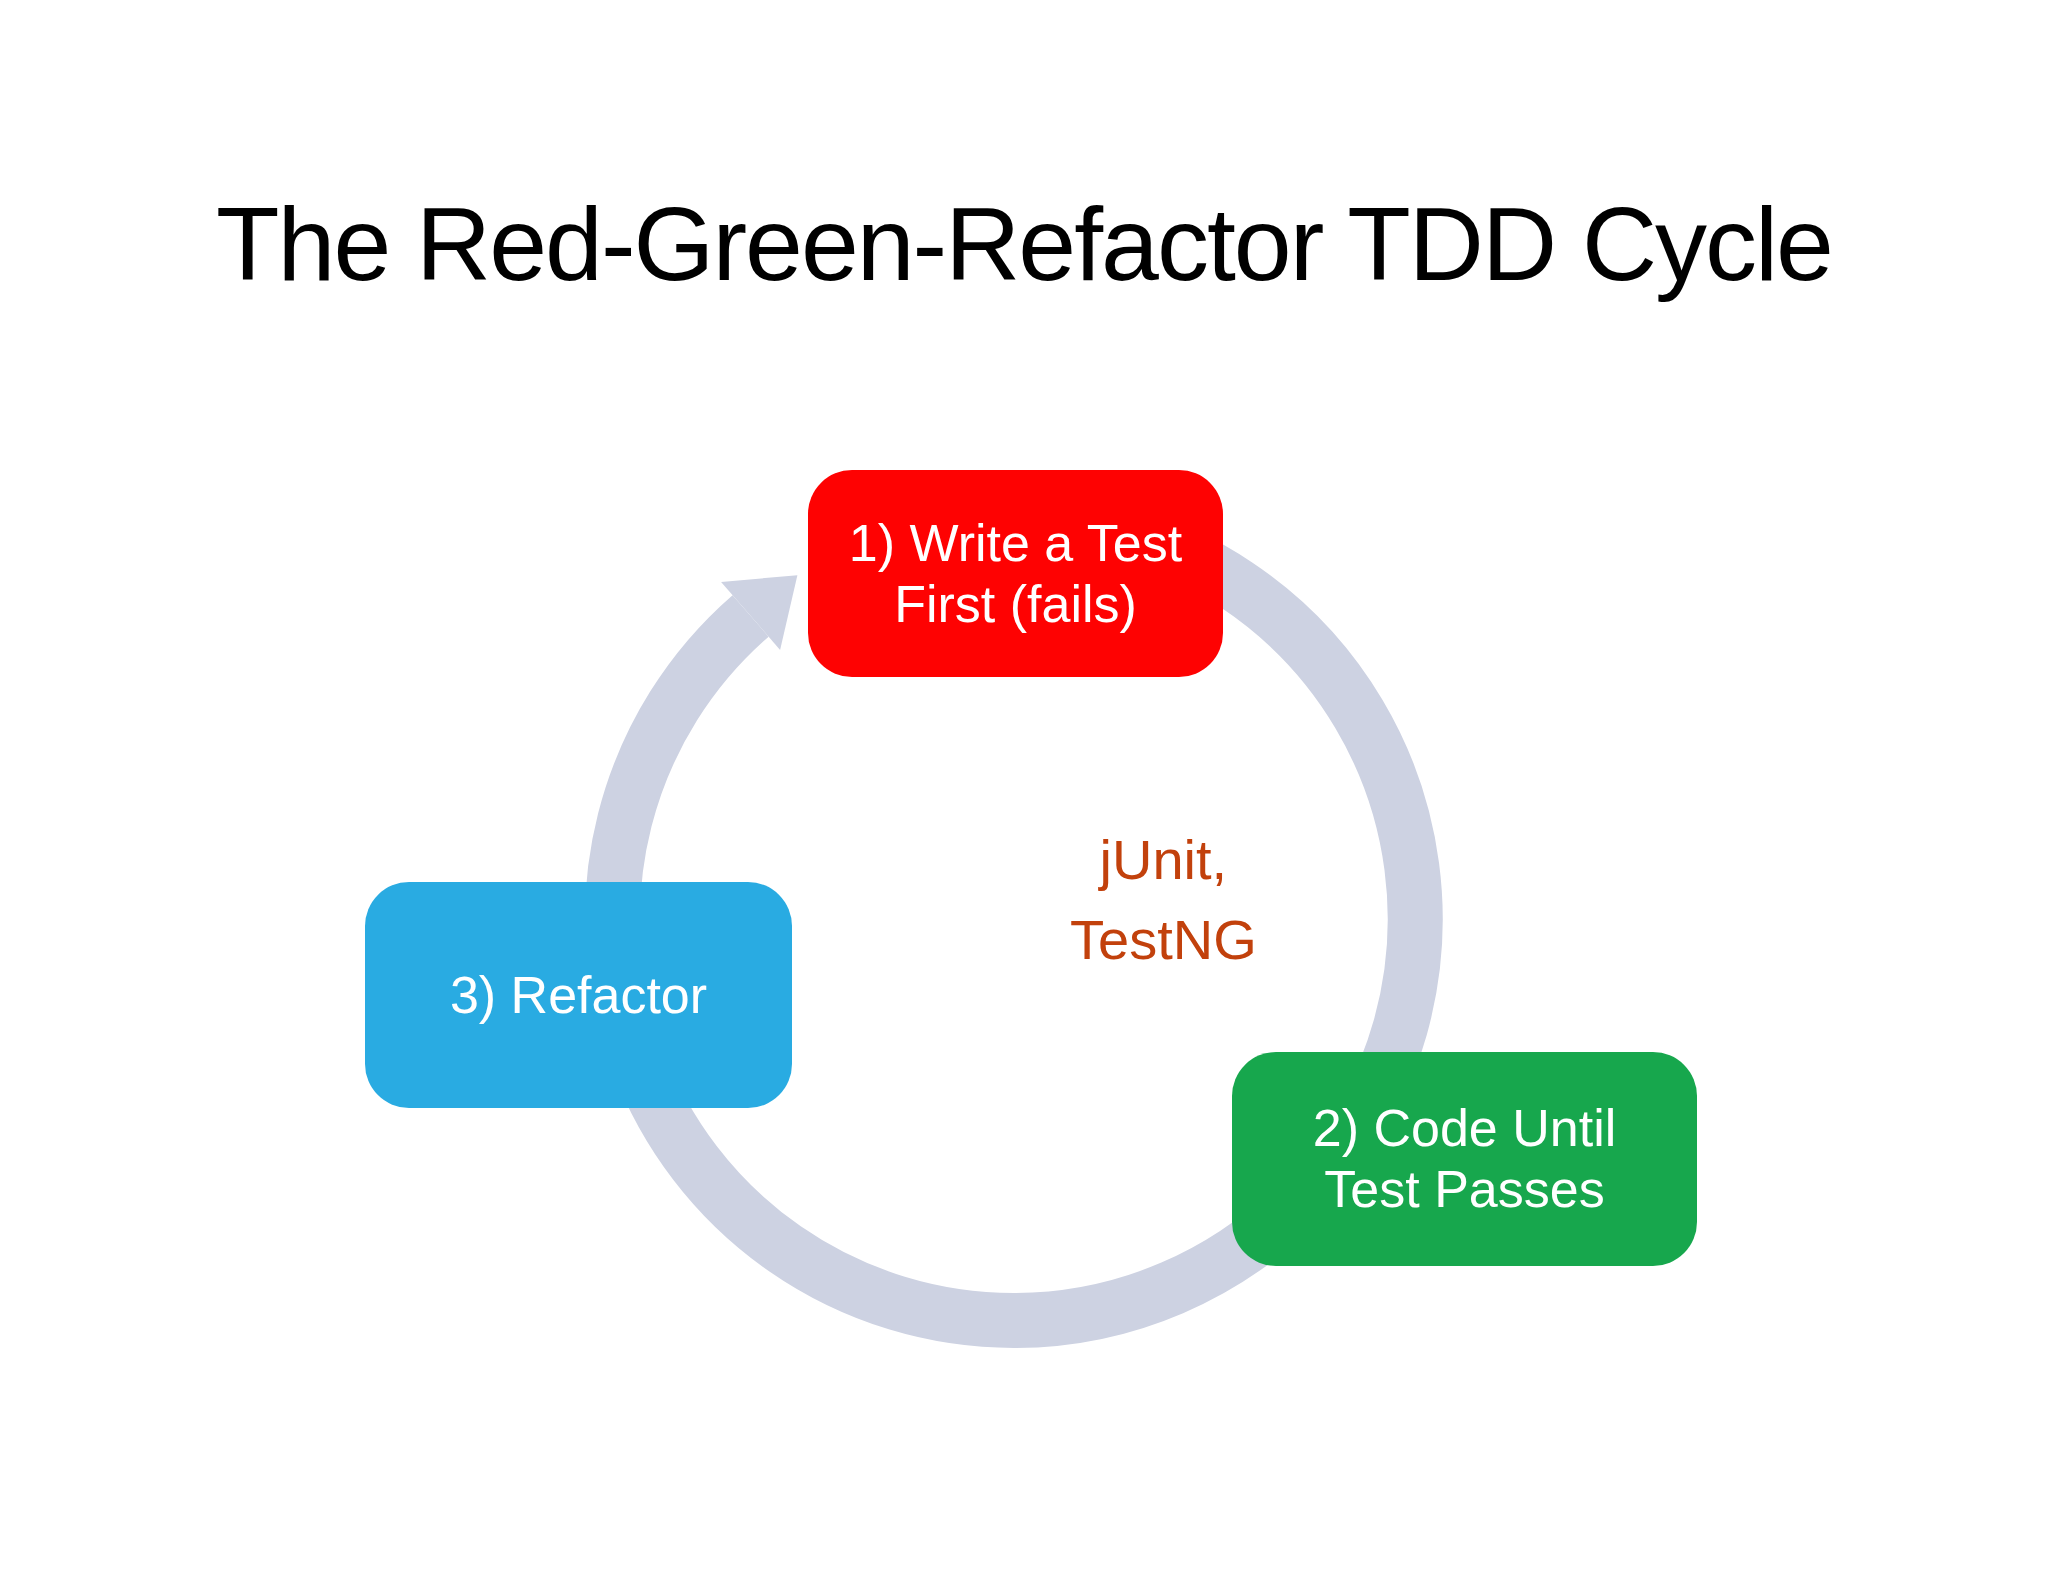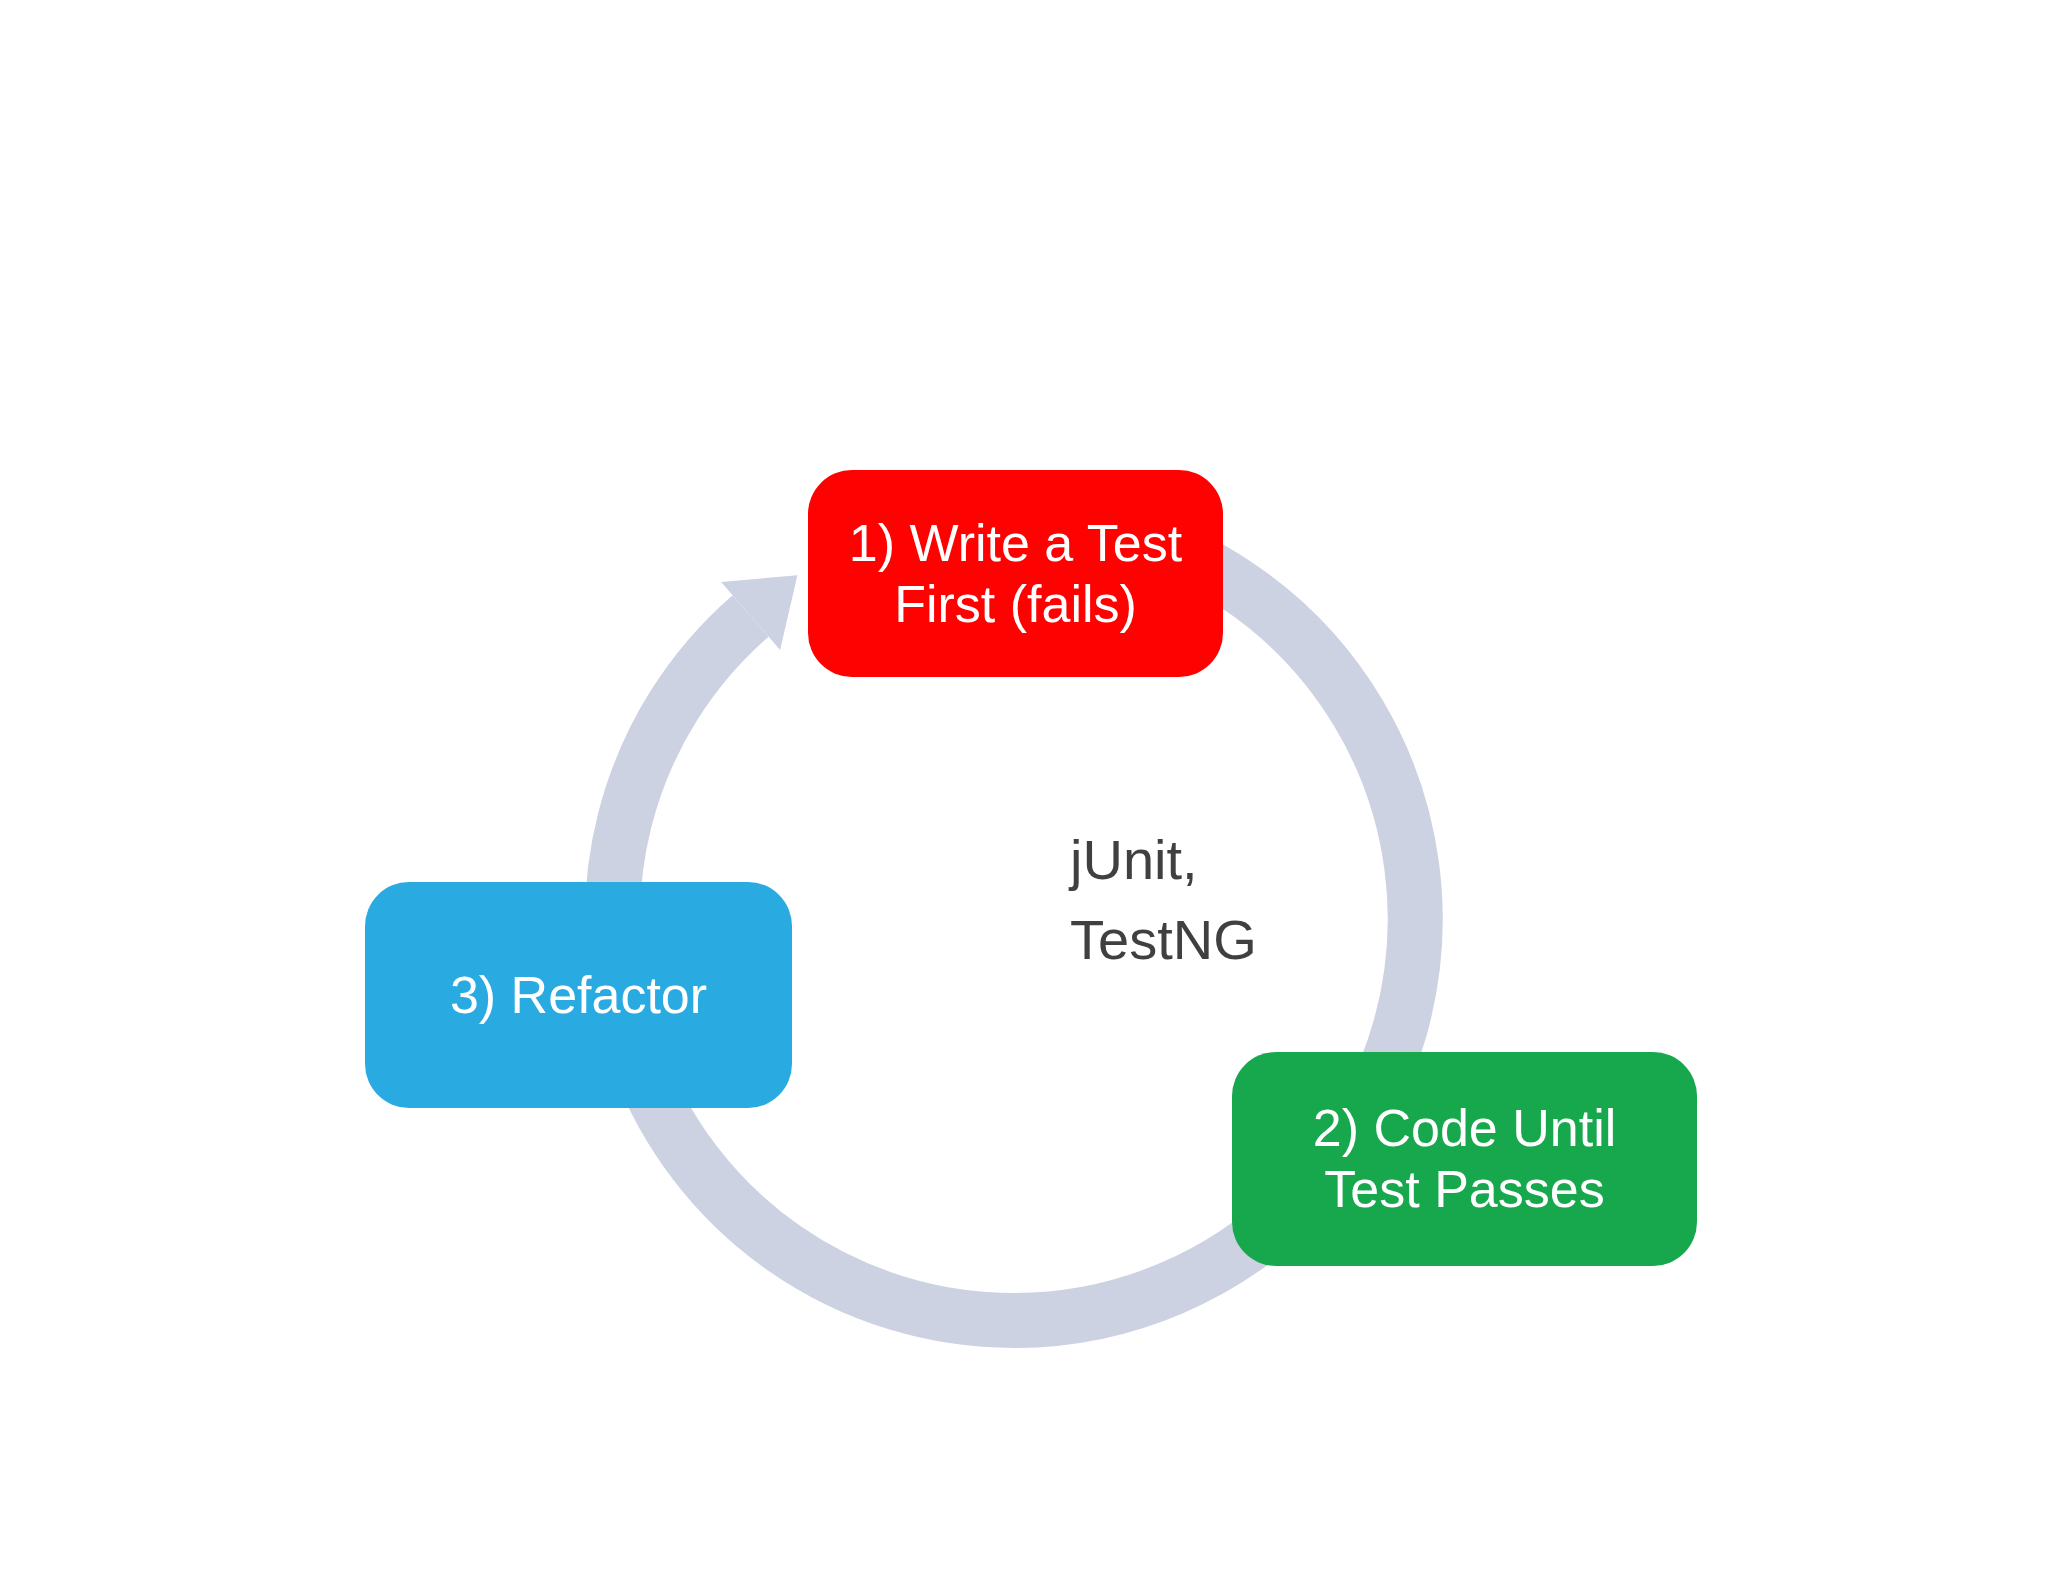--- a/index.html
+++ b/index.html
@@ -43,30 +43,31 @@
   }
   .node-step1 { left: 808px;  top: 470px;  width: 415px; height: 207px; }
   .node-step2 { left: 1232px; top: 1052px; width: 465px; height: 214px; }
   .node-step3 { left: 365px;  top: 882px;  width: 427px; height: 226px; }
   .center-label {
     position: absolute;
     left: 1070px;
     top: 820px;
     font-size: 56px;
     line-height: 1.43;
-    color: #404040;
+    color: #c2410c;
     white-space: pre-line;
-    text-align: left;
+    text-align: center;
   }
 </style>
 </head>
 <body>
 
 <div class="canvas">
 
+  <div class="title">The Red-Green-Refactor TDD Cycle</div>
 
   <svg class="ring-svg" viewBox="0 0 2048 1582" aria-hidden="true">
     <path d="M 910.1 531.1 A 401.5 401.5 0 1 1 1014 1320.5 A 401.5 401.5 0 0 1 750.6 615.9" fill="none" stroke-width="55" stroke="#CDD2E2"></path>
     <polygon points="721.1,581.9 780.1,649.9 797.4,575.2" fill="#CDD2E2"></polygon>
   </svg>
 
   <div class="node node-step1" style="background: rgb(254, 2, 2);">
     <span>1) Write a Test
 First (fails)</span>
   </div>

